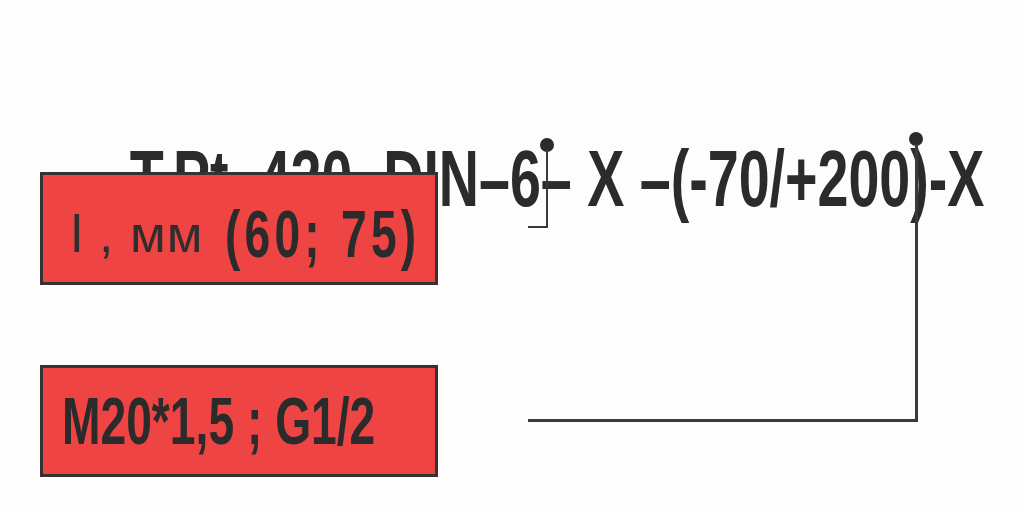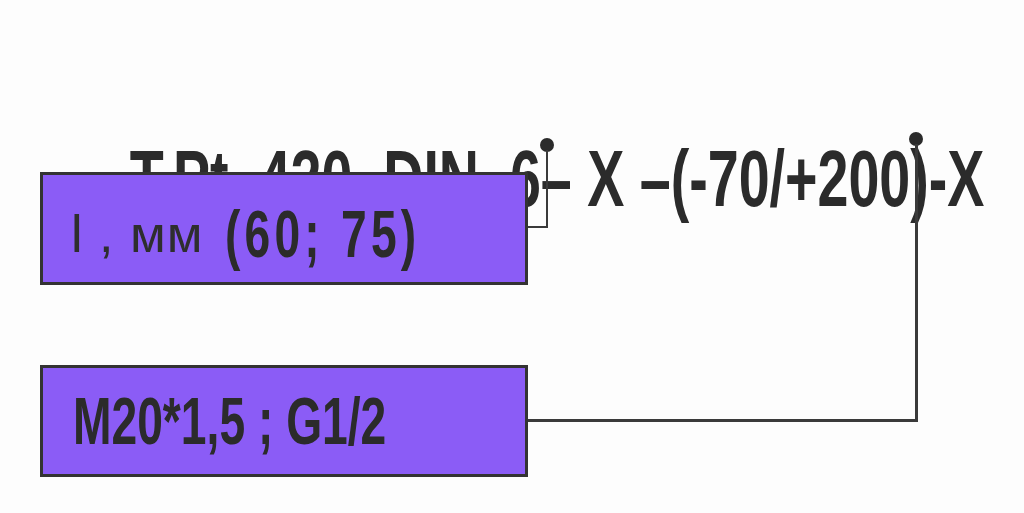--- a/index.html
+++ b/index.html
@@ -25,29 +25,29 @@
     transform: scaleX(0.695);
     transform-origin: left top;
     color: #2b2b2b;
   }
   .title span { white-space: pre; }
 
   
   .callout-box {
     position: absolute;
     left: 40px;
-    width: 488px;
+    width: 398px;
     box-sizing: border-box;
     border: 3px solid #333333;
-    background: #8b5cf6;
+    background: #ef4444;
     display: flex;
     align-items: center;
   }
   .box1 { top: 172px; height: 113px; padding-left: 28px; padding-top: 10px; }
-  .box2 { top: 365px; height: 112px; padding-left: 30px; }
+  .box2 { top: 365px; height: 112px; padding-left: 19px; }
 
   .plain {
     font-size: 52px;
     font-weight: 400;
     white-space: pre;
     letter-spacing: 1px;
     color: #2e2e2e;
   }
   .cond {
     display: inline-block;

